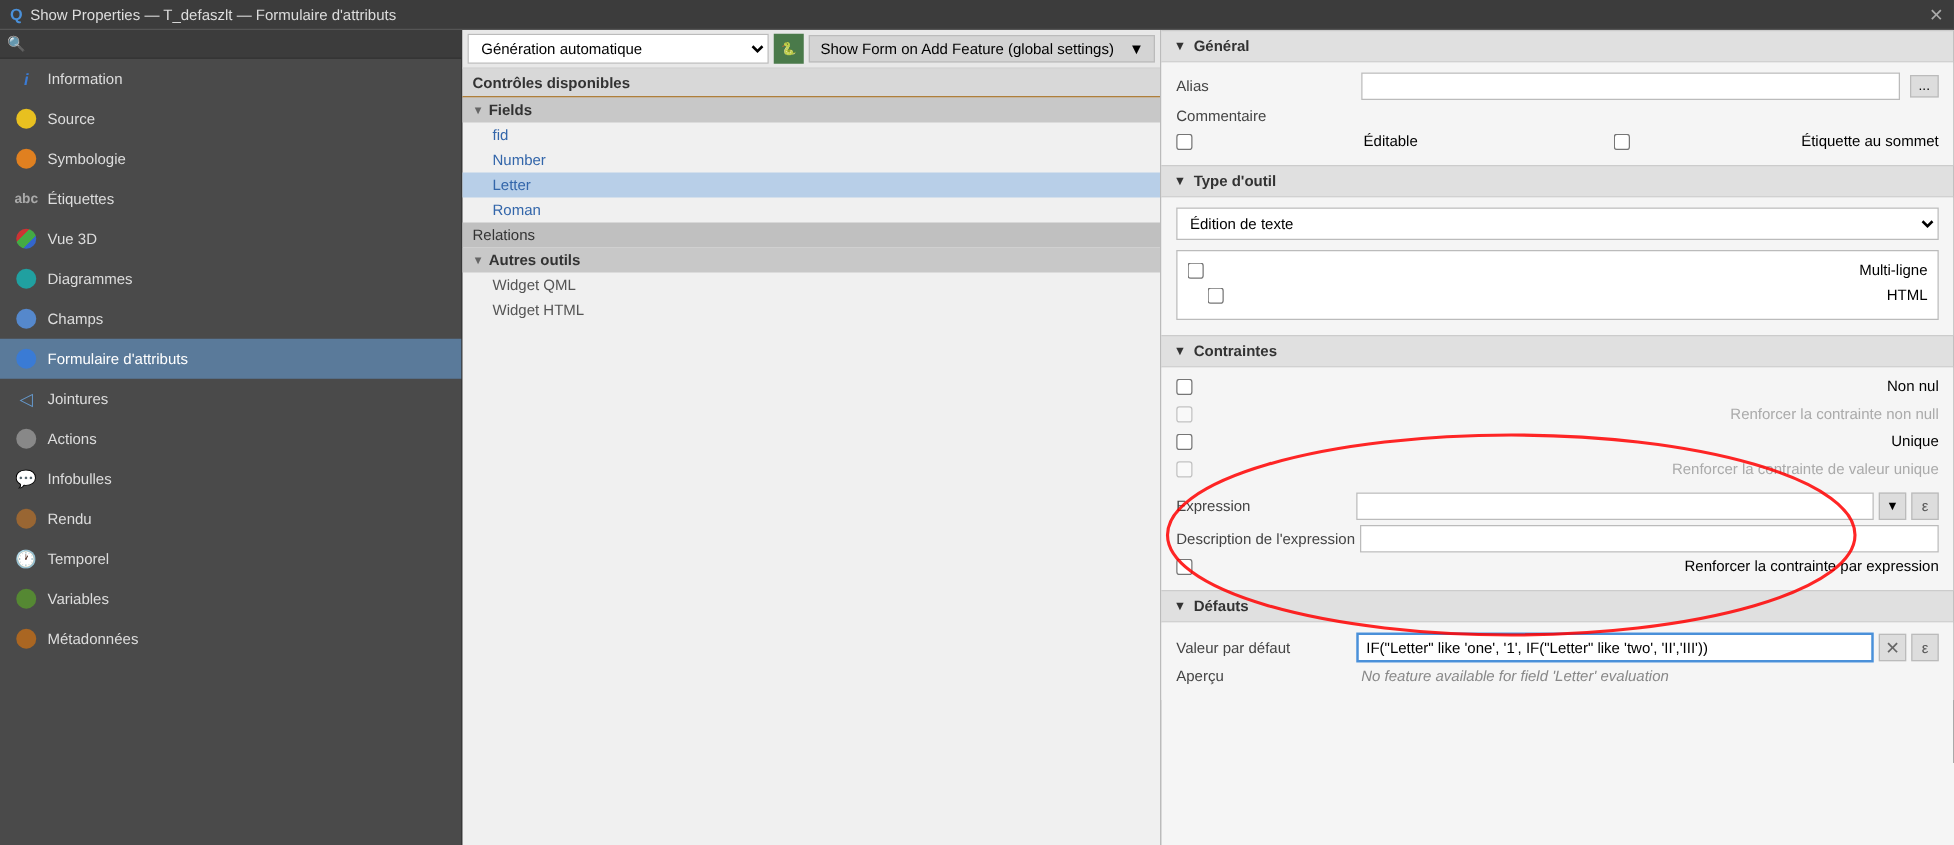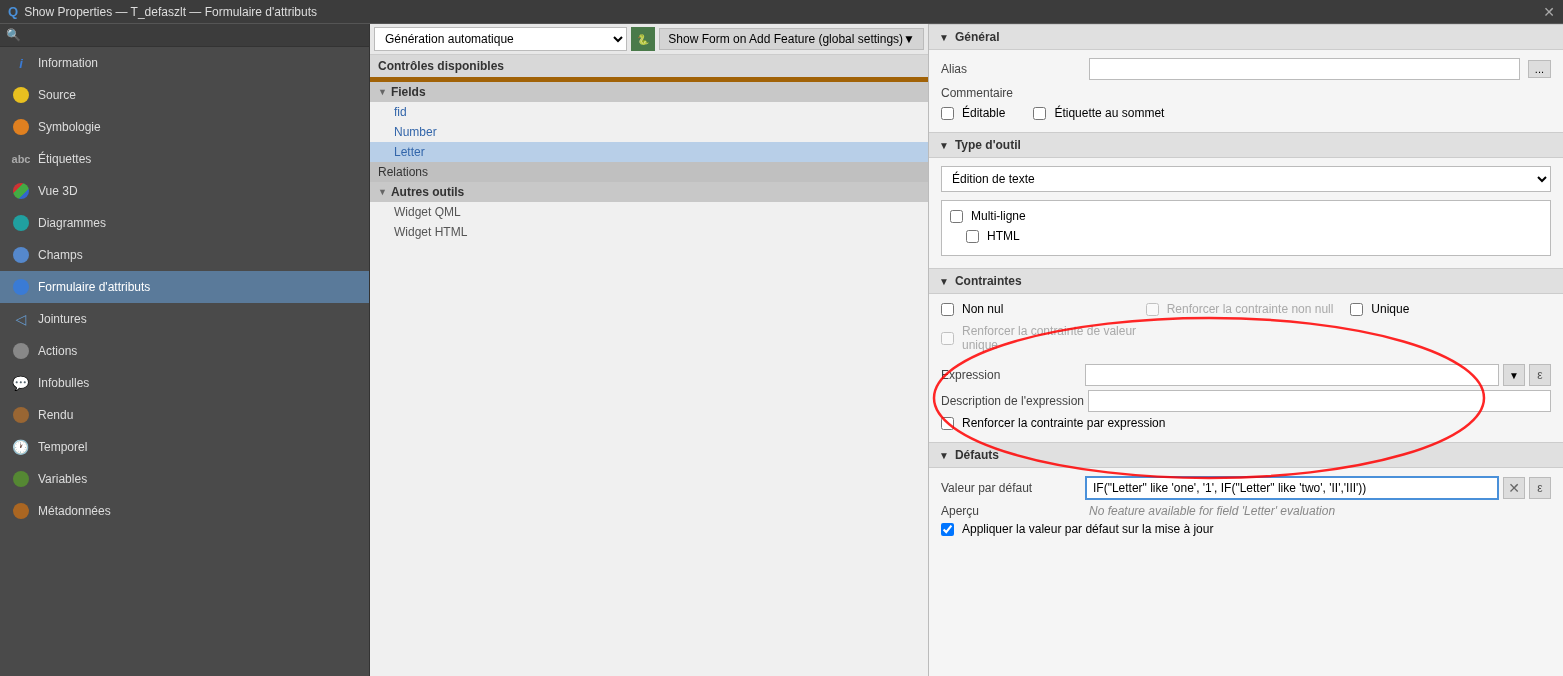--- a/index.html
+++ b/index.html
@@ -106,28 +106,28 @@
       font-size: 10px;
     }
     .show-form-btn {
       background: #d4d4d4;
       border: 1px solid #bbb;
       padding: 3px 8px;
       cursor: pointer;
       font-size: 11px;
       display: flex;
       align-items: center;
-      gap: 0;
+      gap: 12px;
     }
     .controls-header {
       background: #d8d8d8;
       padding: 4px 8px;
       font-weight: bold;
       color: #333;
-      border-bottom: 5px solid #a16207;
+      border-bottom: 1px solid #a16207;
     }
     .tree-item {
       padding: 3px 26px;
       cursor: pointer;
       color: #333;
       display: flex;
       align-items: center;
       gap: 4px;
     }
     .tree-item.selected { background: #b8cfe8; }
@@ -186,38 +186,39 @@
       border: 1px solid #bbb;
       background: #ddd;
       cursor: pointer;
       font-size: 11px;
     }
     .checkbox-row {
       display: flex;
       align-items: center;
       gap: 8px;
       margin-bottom: 4px;
+      justify-content: space-between;
     }
     .type-select {
       width: 100%;
       border: 1px solid #bbb;
       background: #fff;
       padding: 4px 6px;
       font-size: 12px;
       margin-bottom: 8px;
     }
     .multiline-box {
       border: 1px solid #bbb;
       background: #fff;
       padding: 8px;
       margin-bottom: 4px;
     }
     .constraints-grid {
       display: grid;
-      grid-template-columns: 1fr 1fr 1fr;
+      grid-template-columns: 1fr;
       gap: 4px;
       margin-bottom: 8px;
     }
     .expression-row {
       display: flex;
       align-items: center;
       gap: 4px;
       margin-bottom: 4px;
     }
     .expression-input {
@@ -437,20 +438,23 @@
       </div>
       <div class="tree-item tree-indent">
         <span style="color:#3366aa;">fid</span>
       </div>
       <div class="tree-item tree-indent">
         <span style="color:#3366aa;">Number</span>
       </div>
       <div class="tree-item tree-indent selected">
         <span style="color:#3366aa;">Letter</span>
       </div>
+      <div class="tree-item tree-indent">
+        <span style="color:#3366aa;">Roman</span>
+      </div>
       <div class="tree-item header-item" style="font-weight:normal; background:#c0c0c0;">
         <span>Relations</span>
       </div>
       <div class="tree-item header-item">
         <span class="tree-arrow">▼</span>
         <span>Autres outils</span>
       </div>
       <div class="tree-item tree-indent">
         <span style="color:#555;">Widget QML</span>
       </div>
@@ -550,24 +554,20 @@
       <div class="default-input-row">
         <span class="form-label">Valeur par défaut</span>
         <input class="default-value-input" type="text" value="IF(&quot;Letter&quot; like 'one', '1', IF(&quot;Letter&quot; like 'two', 'II','III'))" style="">
         <button class="clear-btn">✕</button>
         <button class="epsilon-btn">ε</button>
       </div>
       <div class="apercu-row">
         <span class="form-label">Aperçu</span>
         <span class="apercu-text">No feature available for field 'Letter' evaluation</span>
       </div>
-      <div class="checkbox-row">
-        <input type="checkbox" checked="" style="">
-        <span>Appliquer la valeur par défaut sur la mise à jour</span>
-      </div>
 
       <svg style="position:absolute; left:-10px; top:-180px; width:580px; height:220px; pointer-events:none; overflow:visible;">
         <ellipse cx="290" cy="110" rx="275" ry="80" fill="none" stroke="red" stroke-width="2.5" opacity="0.85"></ellipse>
       </svg>
     </div>
 
   </div>
 </div>
 
 </body></html>

